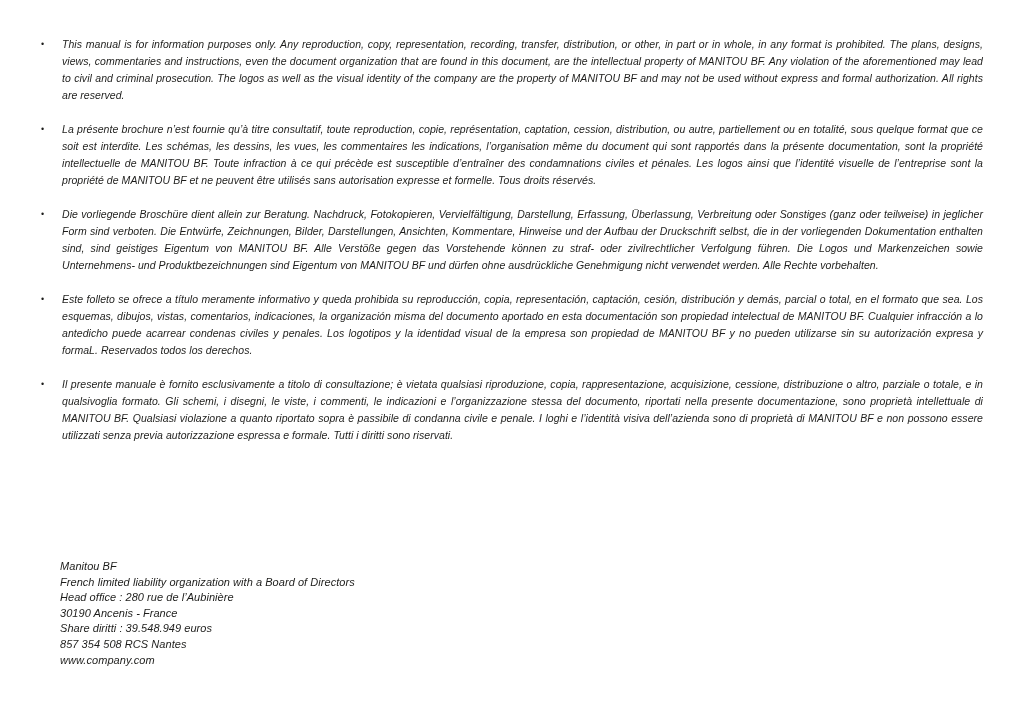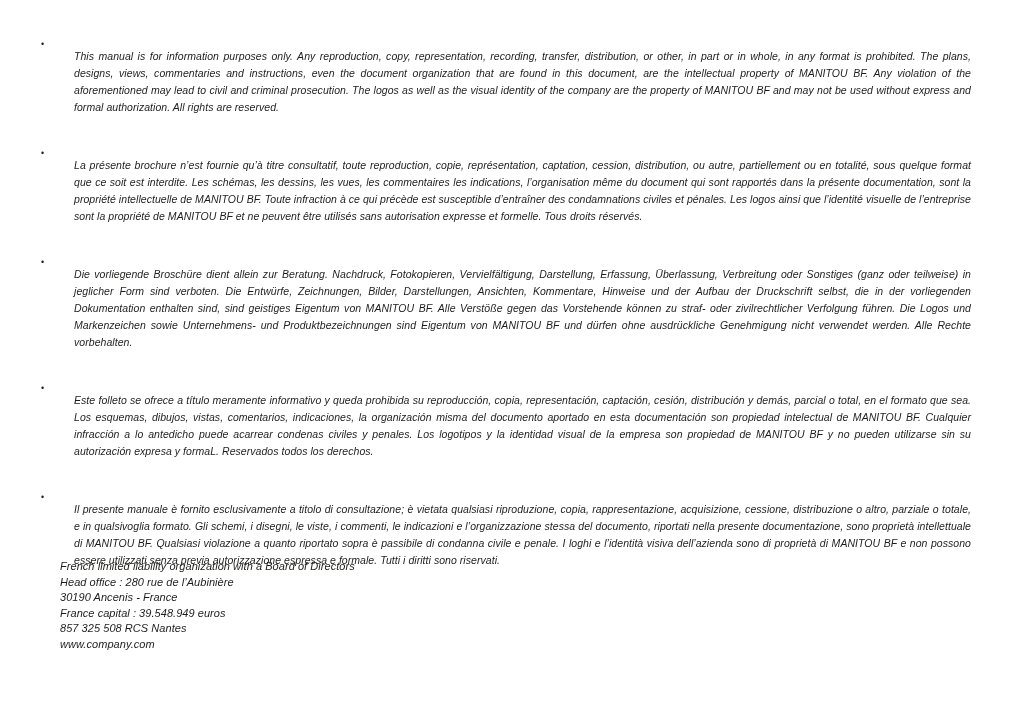--- a/index.html
+++ b/index.html
@@ -29,21 +29,21 @@
   }
   .bullet {
     flex: none;
     width: 21px;
     font-size: 9px;
     line-height: 17px;
     font-style: normal;
     color: #1d1d1b;
   }
   .notice p {
-    margin: 12px;
+    margin: 0;
     flex: 1;
     font-size: 10.5px;
     line-height: 17px;
     text-align: justify;
     letter-spacing: 0.05px;
   }
   .footer {
     position: absolute;
     left: 60px;
     top: 559px;
@@ -80,21 +80,22 @@
     </div>
 
     <div class="notice">
       <span class="bullet">•</span>
       <p>Il presente manuale è fornito esclusivamente a titolo di consultazione; è vietata qualsiasi riproduzione, copia, rappresentazione, acquisizione, cessione, distribuzione o altro, parziale o totale, e in qualsivoglia formato. Gli schemi, i disegni, le viste, i commenti, le indicazioni e l’organizzazione stessa del documento, riportati nella presente documentazione, sono proprietà intellettuale di MANITOU BF. Qualsiasi violazione a quanto riportato sopra è passibile di condanna civile e penale. I loghi e l’identità visiva dell’azienda sono di proprietà di MANITOU BF e non possono essere utilizzati senza previa autorizzazione espressa e formale. Tutti i diritti sono riservati.</p>
     </div>
 
   </div>
 
   <div class="footer">
+    <div>Manitou BF</div>
     <div>French limited liability organization with a Board of Directors</div>
     <div>Head office : 280 rue de l’Aubinière</div>
     <div>30190 Ancenis - France</div>
-    <div>France capital :  39.548.949 euros</div>
-    <div>857 325 508 RCS Nantes</div>
+    <div>Share diritti :  39.548.949 euros</div>
+    <div>857 354 508 RCS Nantes</div>
     <div>www.company.com</div>
   </div>
 
 </div>
 
 </body></html>

